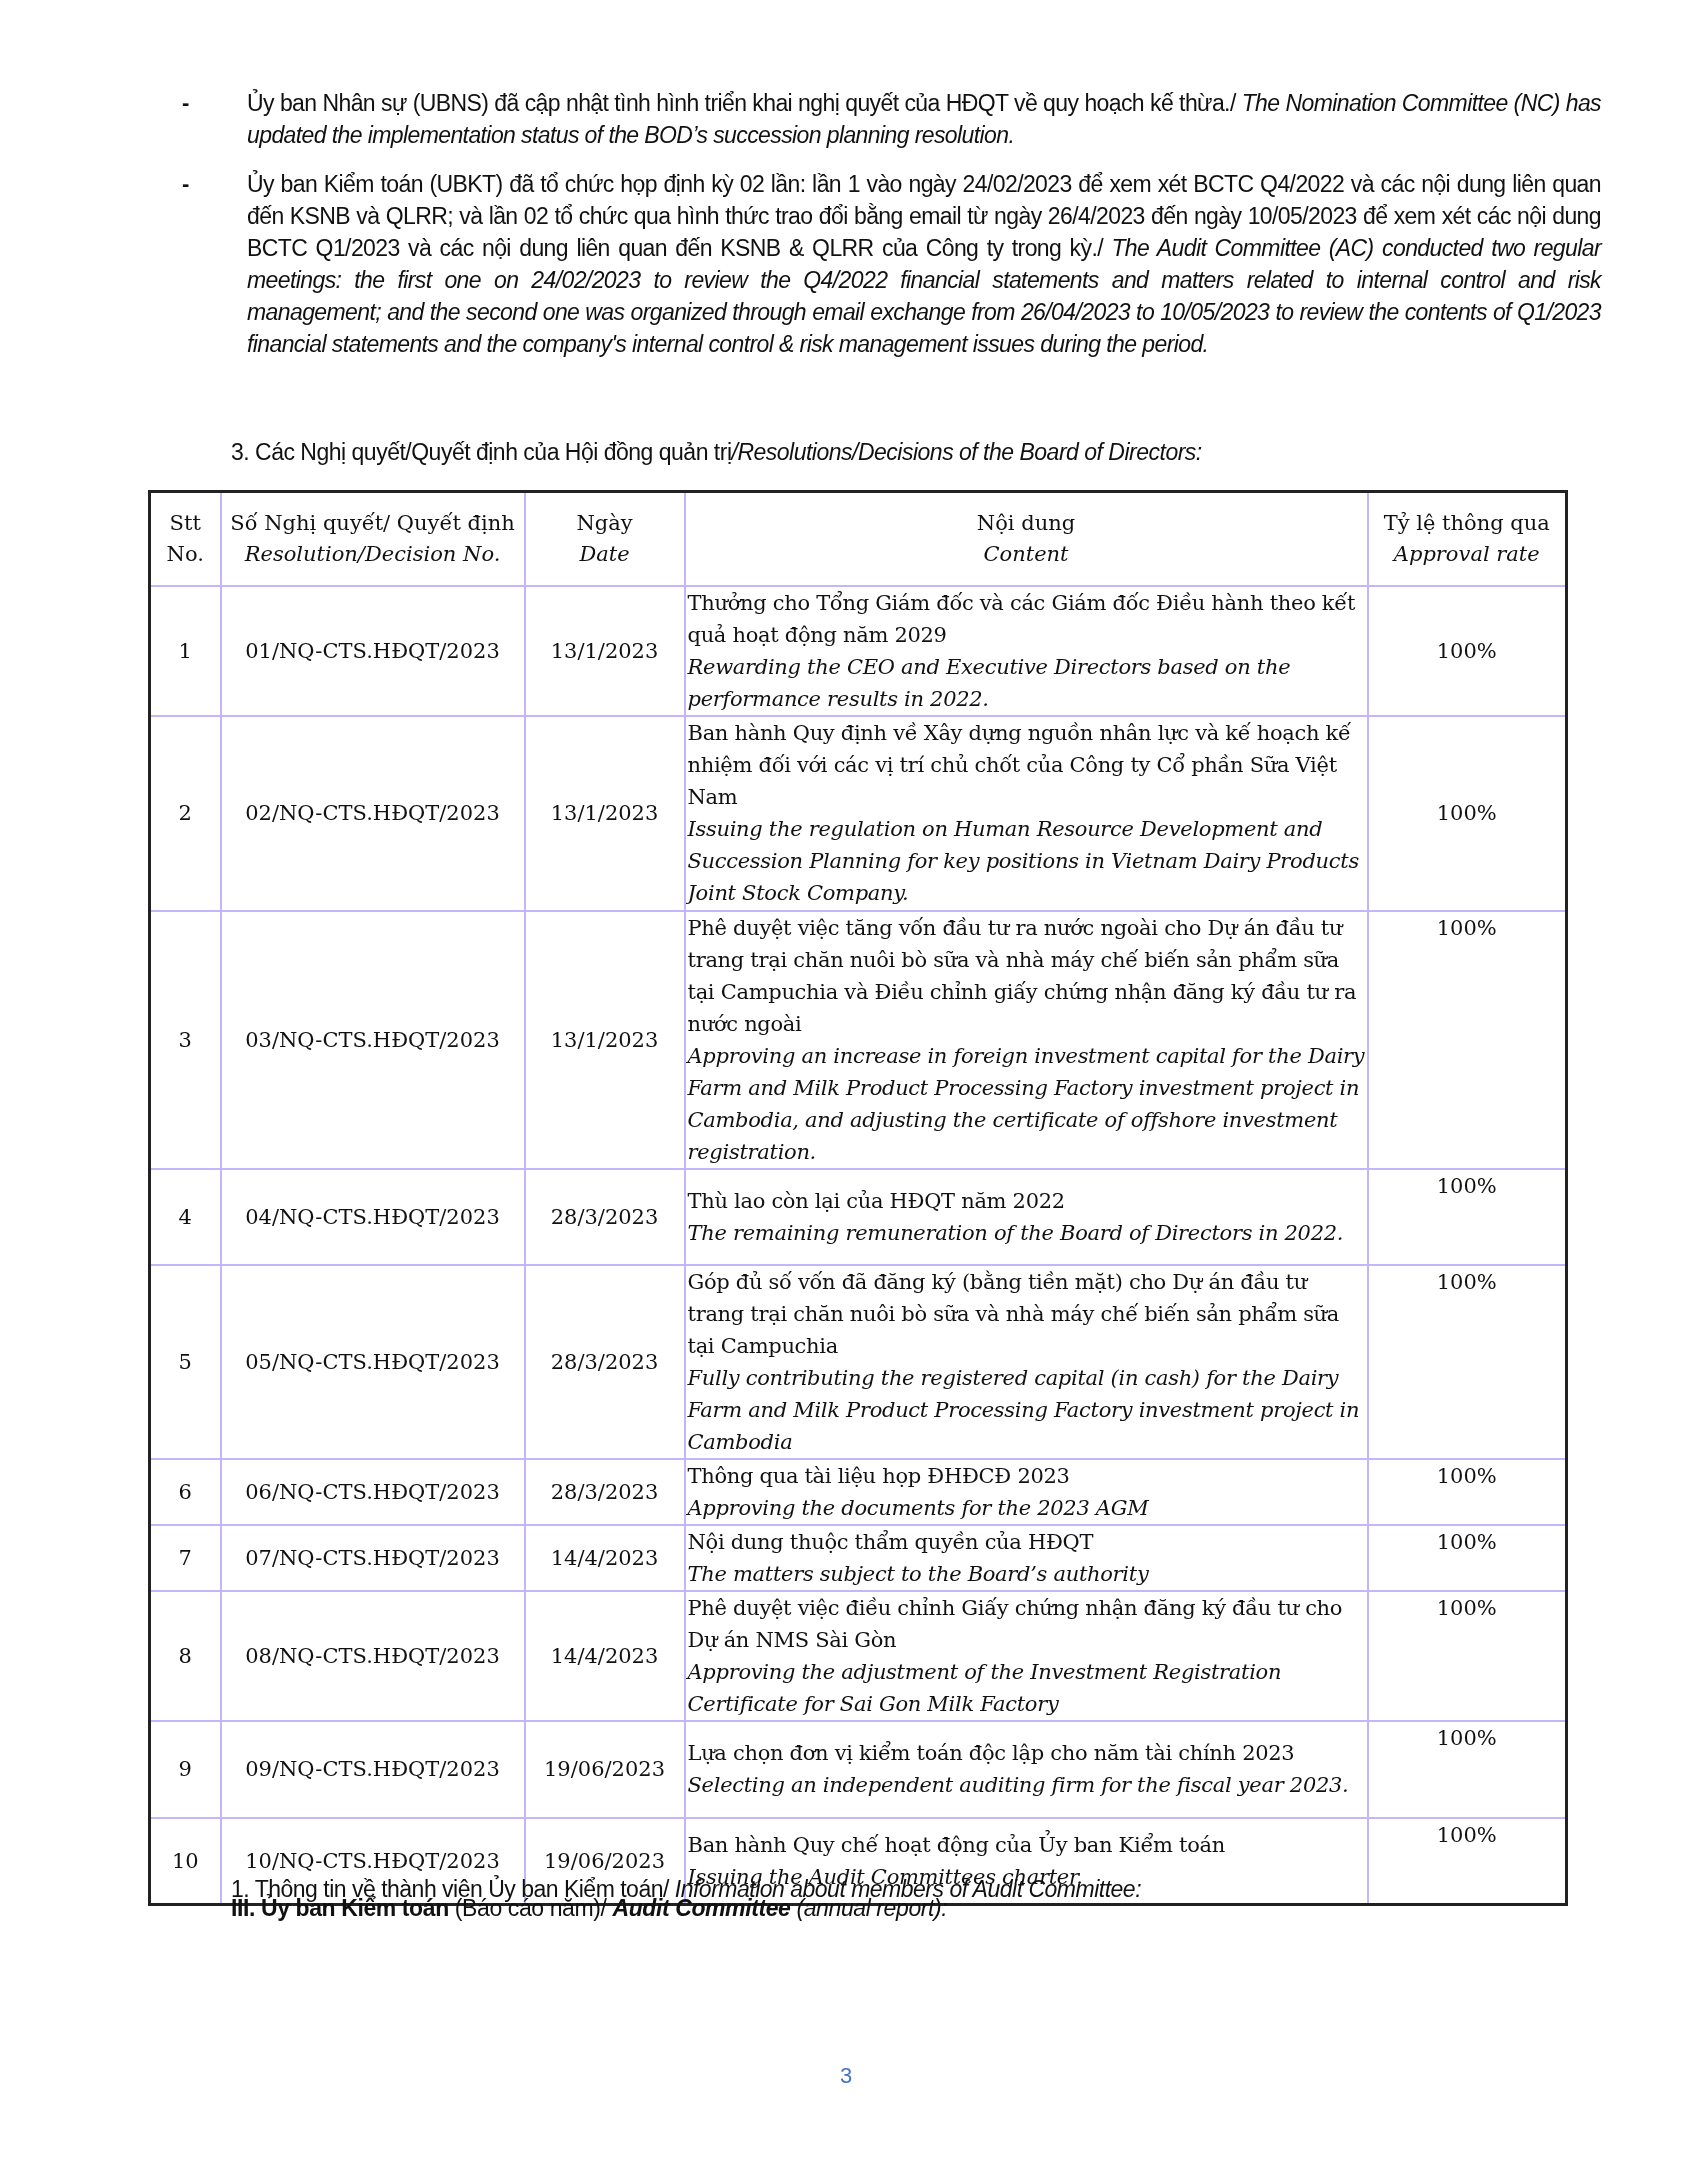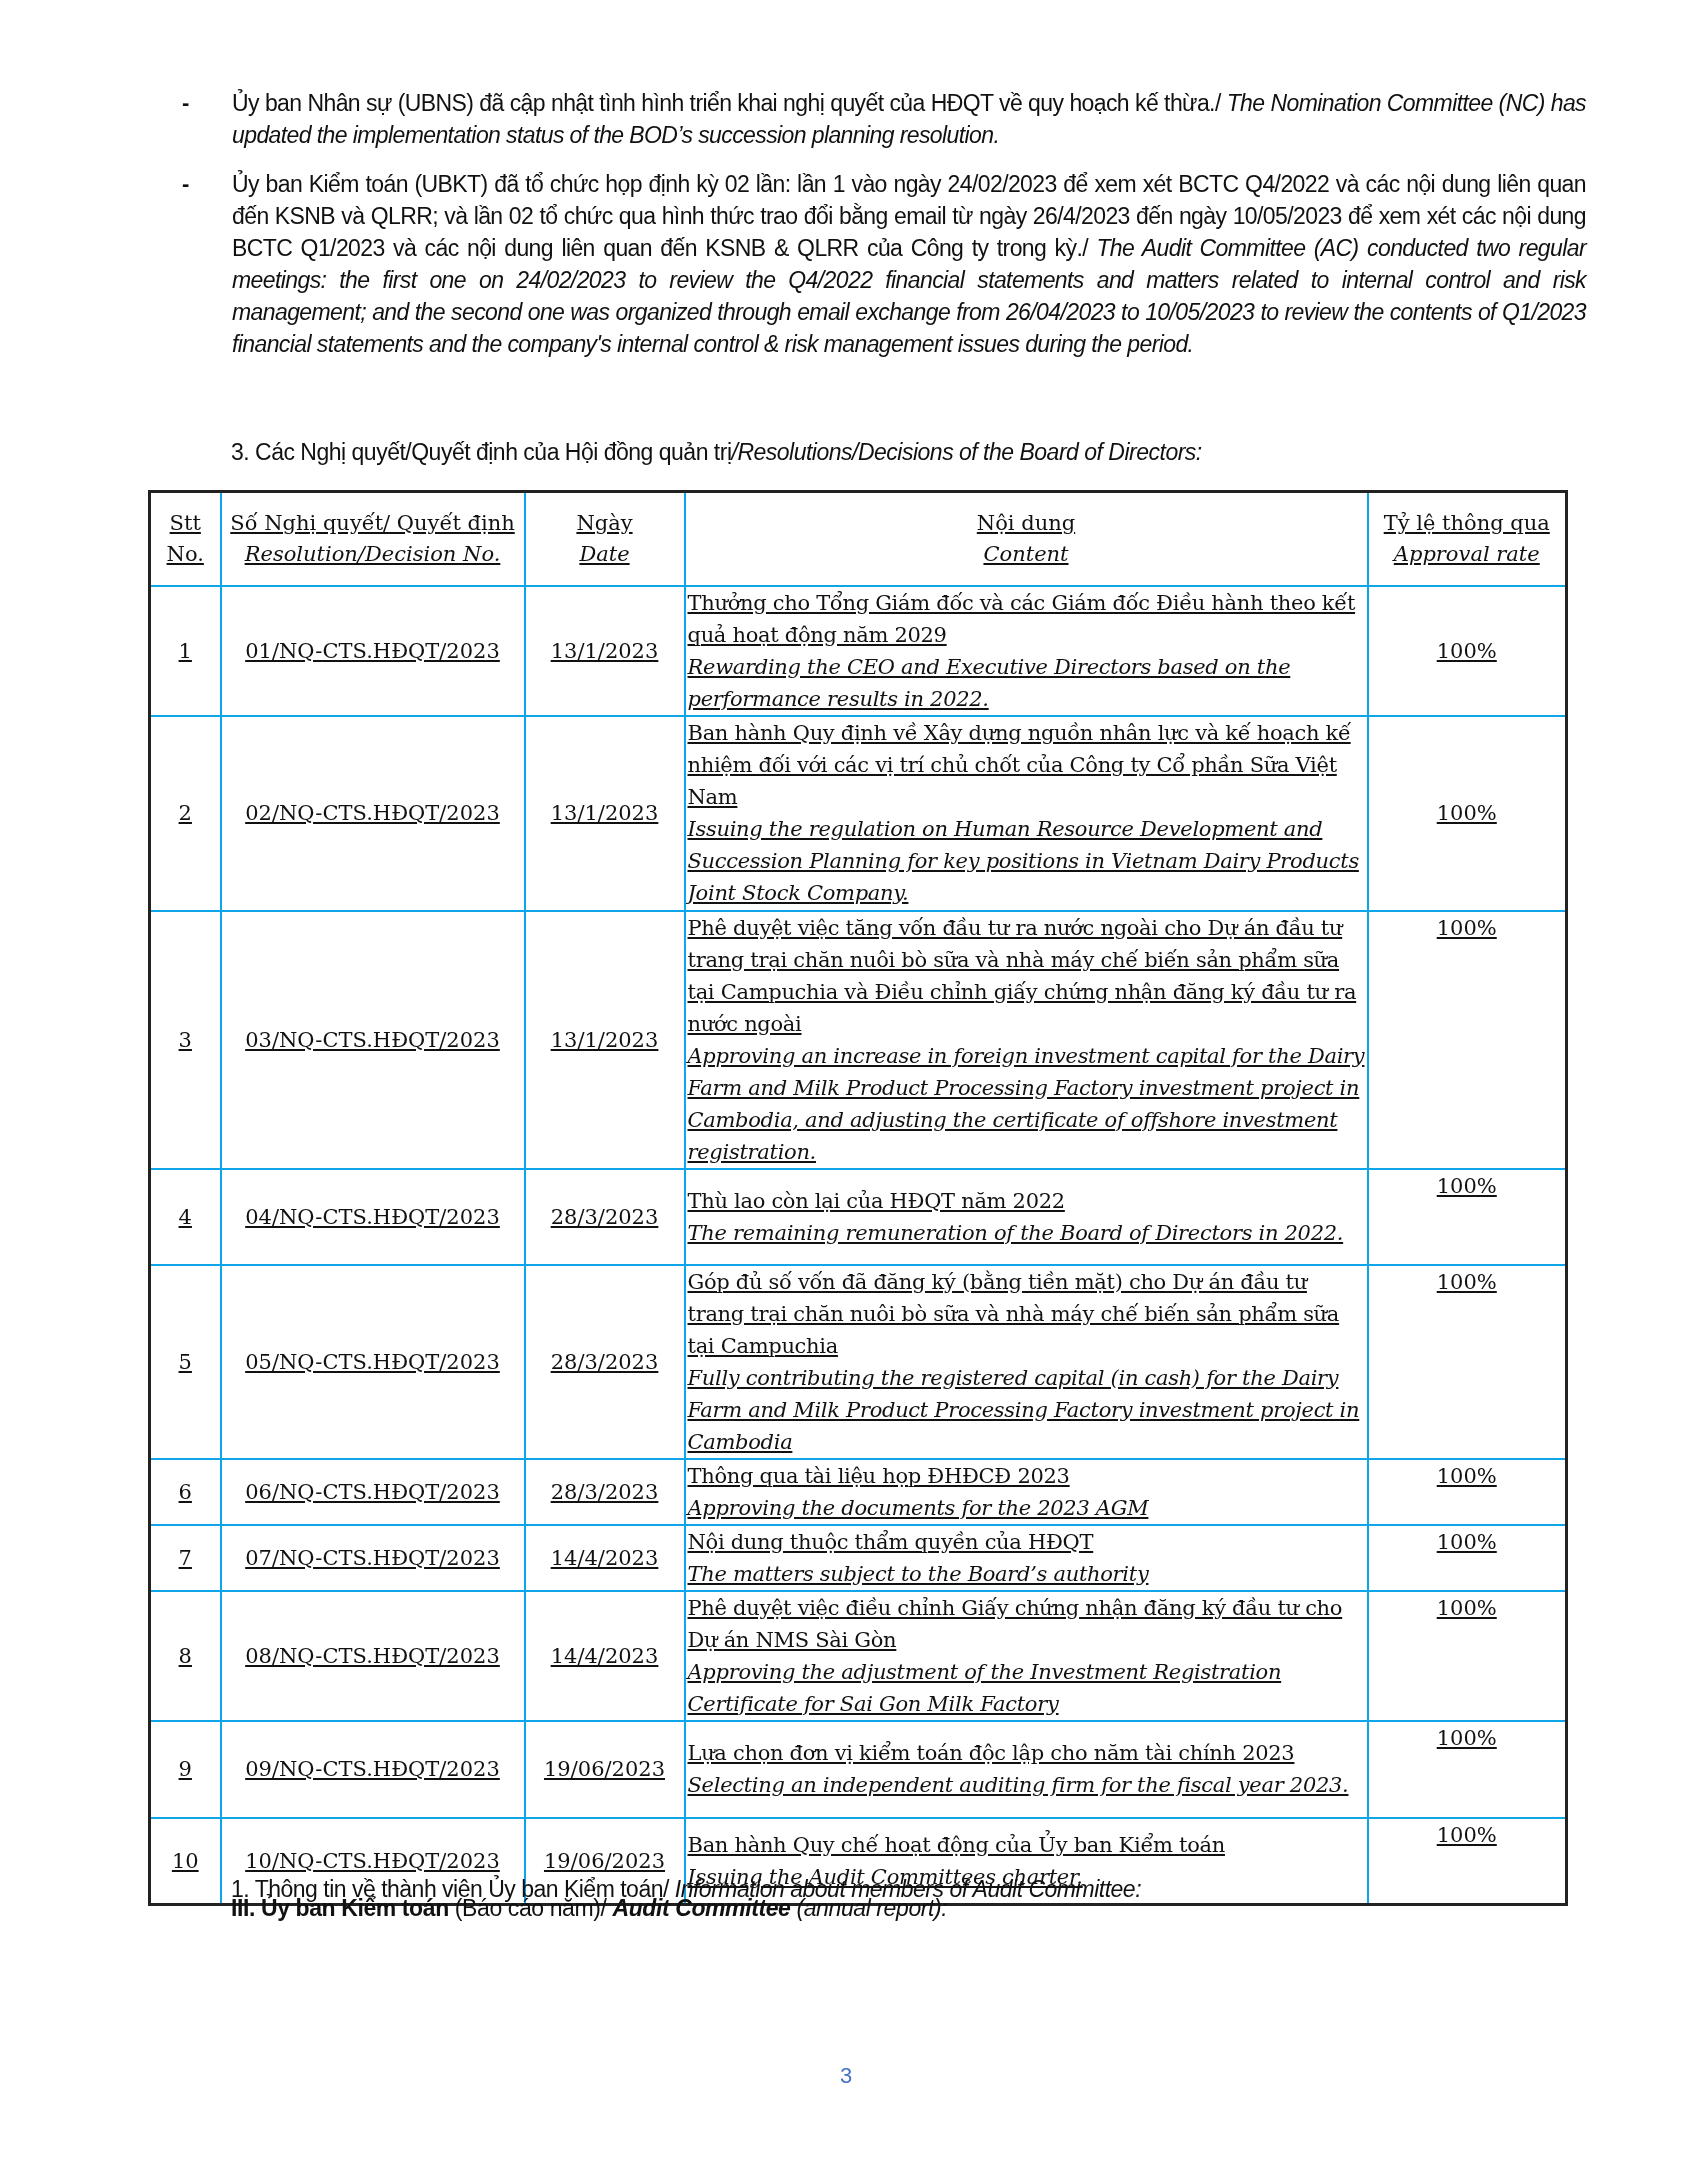--- a/index.html
+++ b/index.html
@@ -13,40 +13,40 @@
     .body-text {
       font-family: "Liberation Sans Narrow", "Liberation Sans", sans-serif;
       font-size: 23px; line-height: 32px; letter-spacing: -0.6px;
       transform-origin: 0 0;
     }
     .bullet-block { position: absolute; left: 174px; width: 1410px; }
     .bullet-block .dash {
       position: absolute; left: 8px; top: 0; font-weight: bold; font-size: 22px;
     }
     .bullet-block .text {
-      position: absolute; left: 58px; width: 1354px; text-align: justify;
+      position: absolute; left: 73px; width: 1354px; text-align: justify;
     }
     .it { font-style: italic; }
     .b { font-weight: bold; }
 
     .heading {
       position: absolute; left: 231px; font-family: "Liberation Sans", sans-serif;
       font-size: 23px; letter-spacing: -0.5px; white-space: nowrap;
     }
 
     table.res {
       position: absolute; left: 148px; top: 490px;
       border-collapse: collapse; table-layout: fixed;
       width: 1418px;
       font-family: "DejaVu Serif", serif; font-size: 21px; line-height: 32px;
       border: 3px solid #222;
     }
     table.res td, table.res th {
-      border: 2px solid #0ea5e9; padding: 0 2px; vertical-align: middle;
-      font-weight: normal; overflow: hidden; text-decoration: underline;
+      border: 2px solid #c4b5fd; padding: 0 2px; vertical-align: middle;
+      font-weight: normal; overflow: hidden;
     }
     table.res th { text-align: center; line-height: 31px; }
     td.c { text-align: center; white-space: nowrap; }
     td.content { text-align: left; padding-left: 2px; padding-right: 2px; letter-spacing: -0.3px; }
     td.rate { text-align: center; }
     td.rate.top { vertical-align: top; }
     td.rate.mid { vertical-align: middle; }
 
     .section3 {
       position: absolute; left: 231px; top: 1895px;

